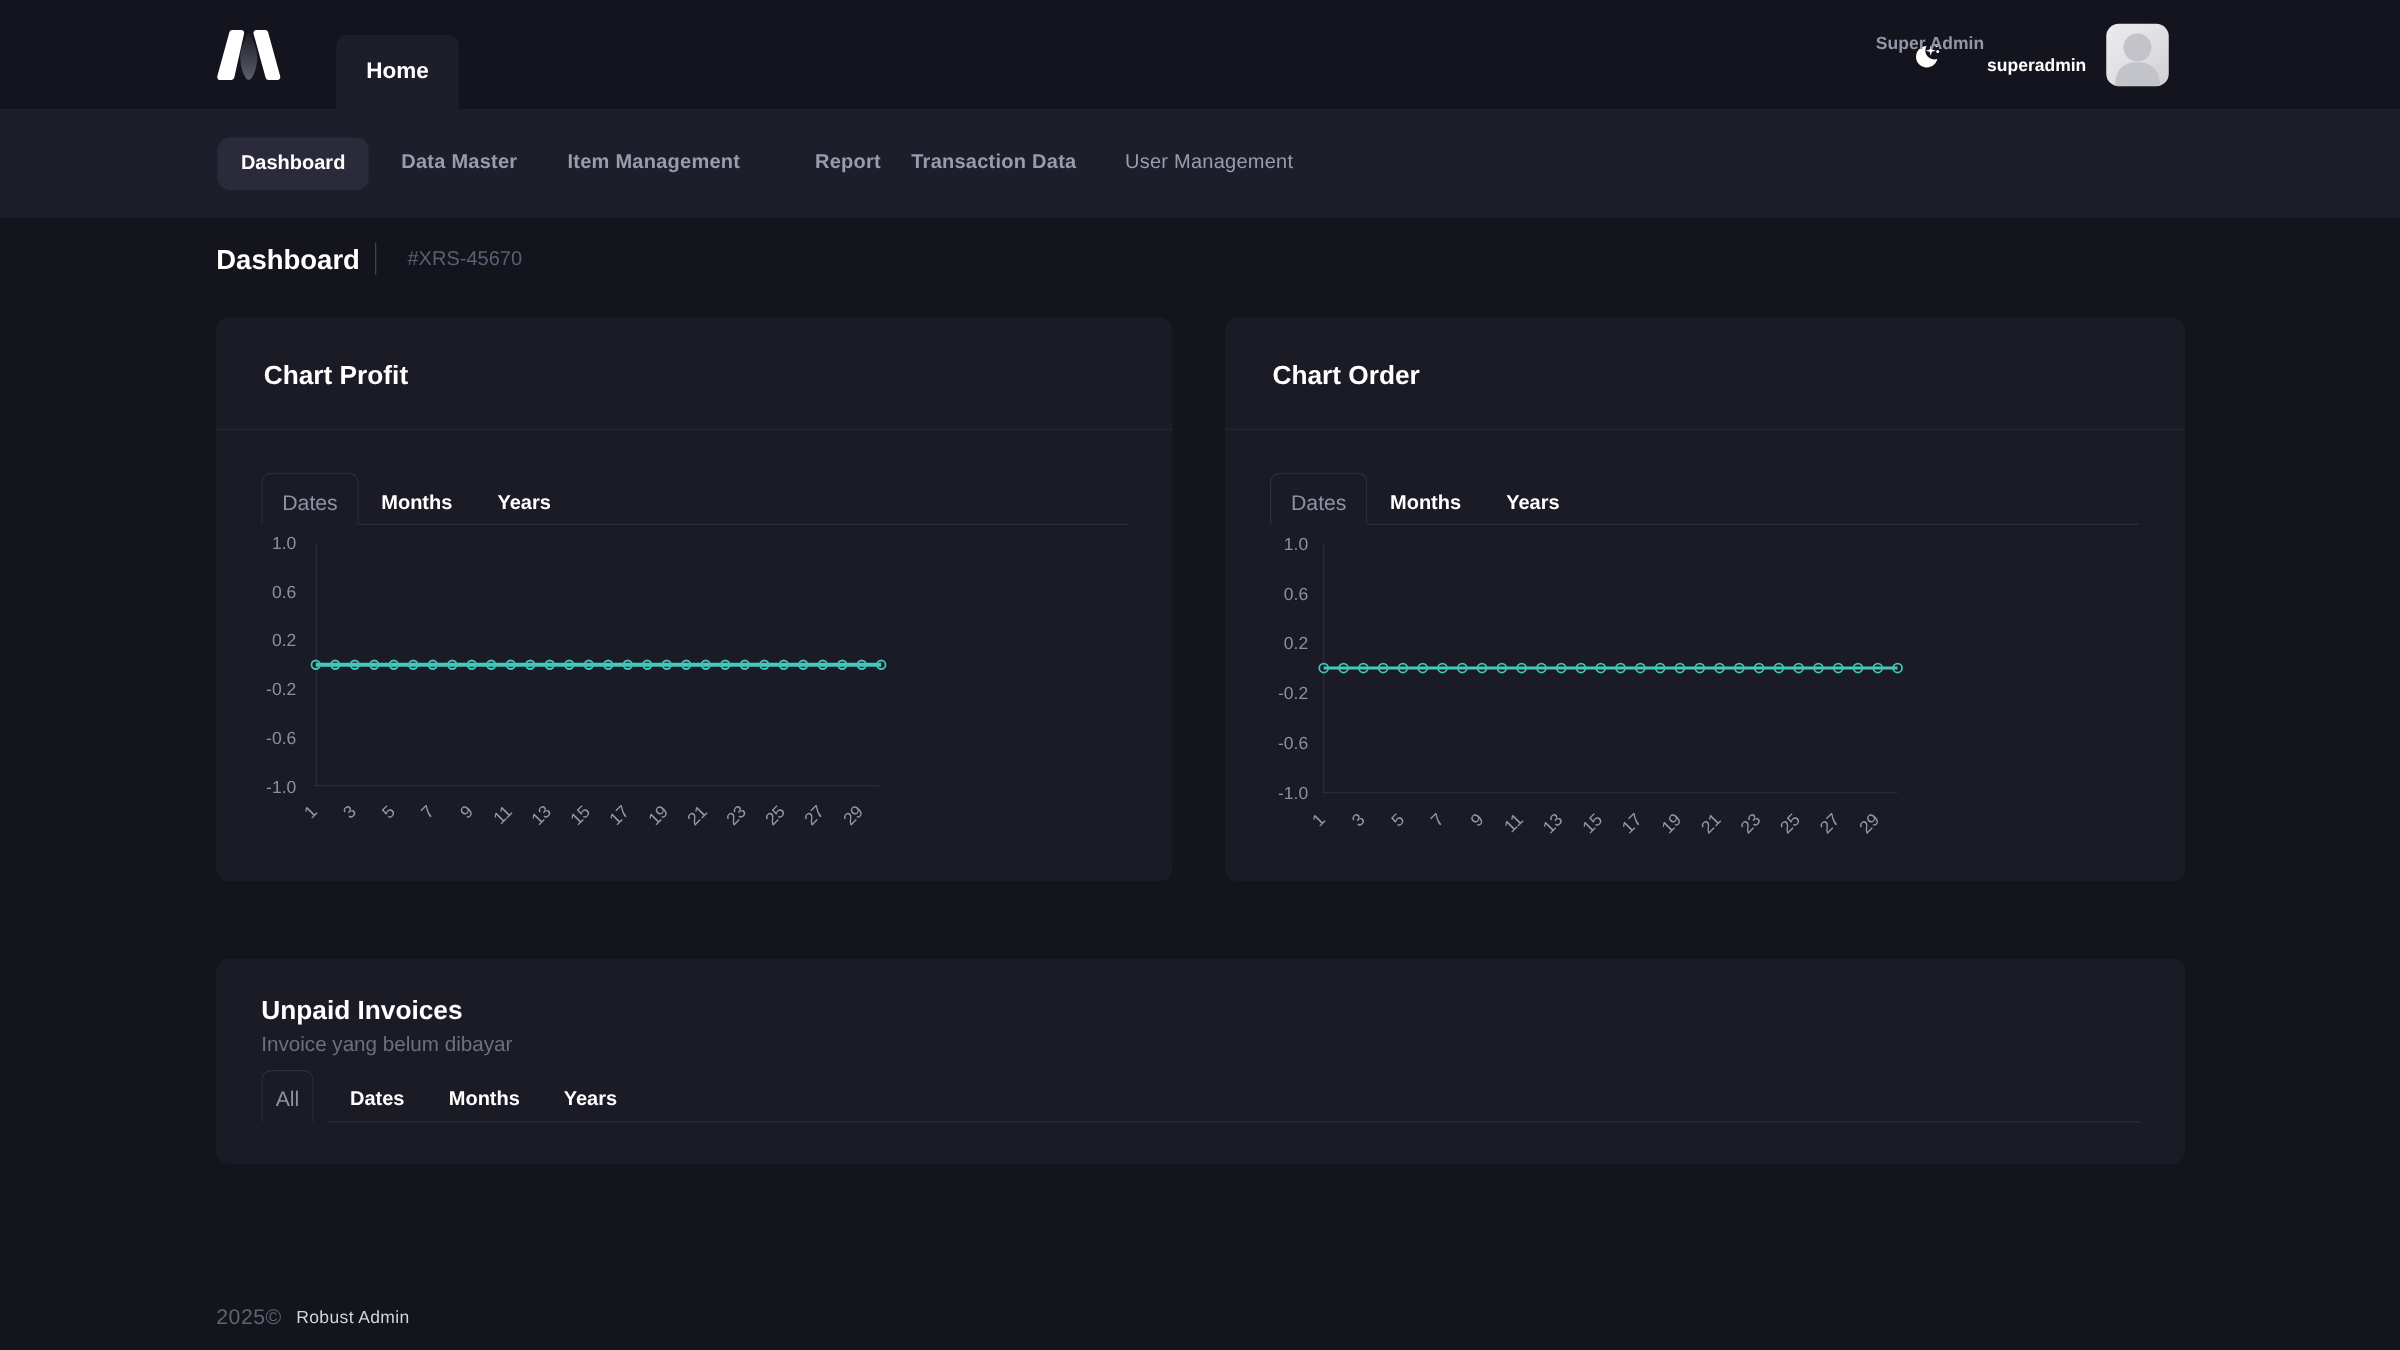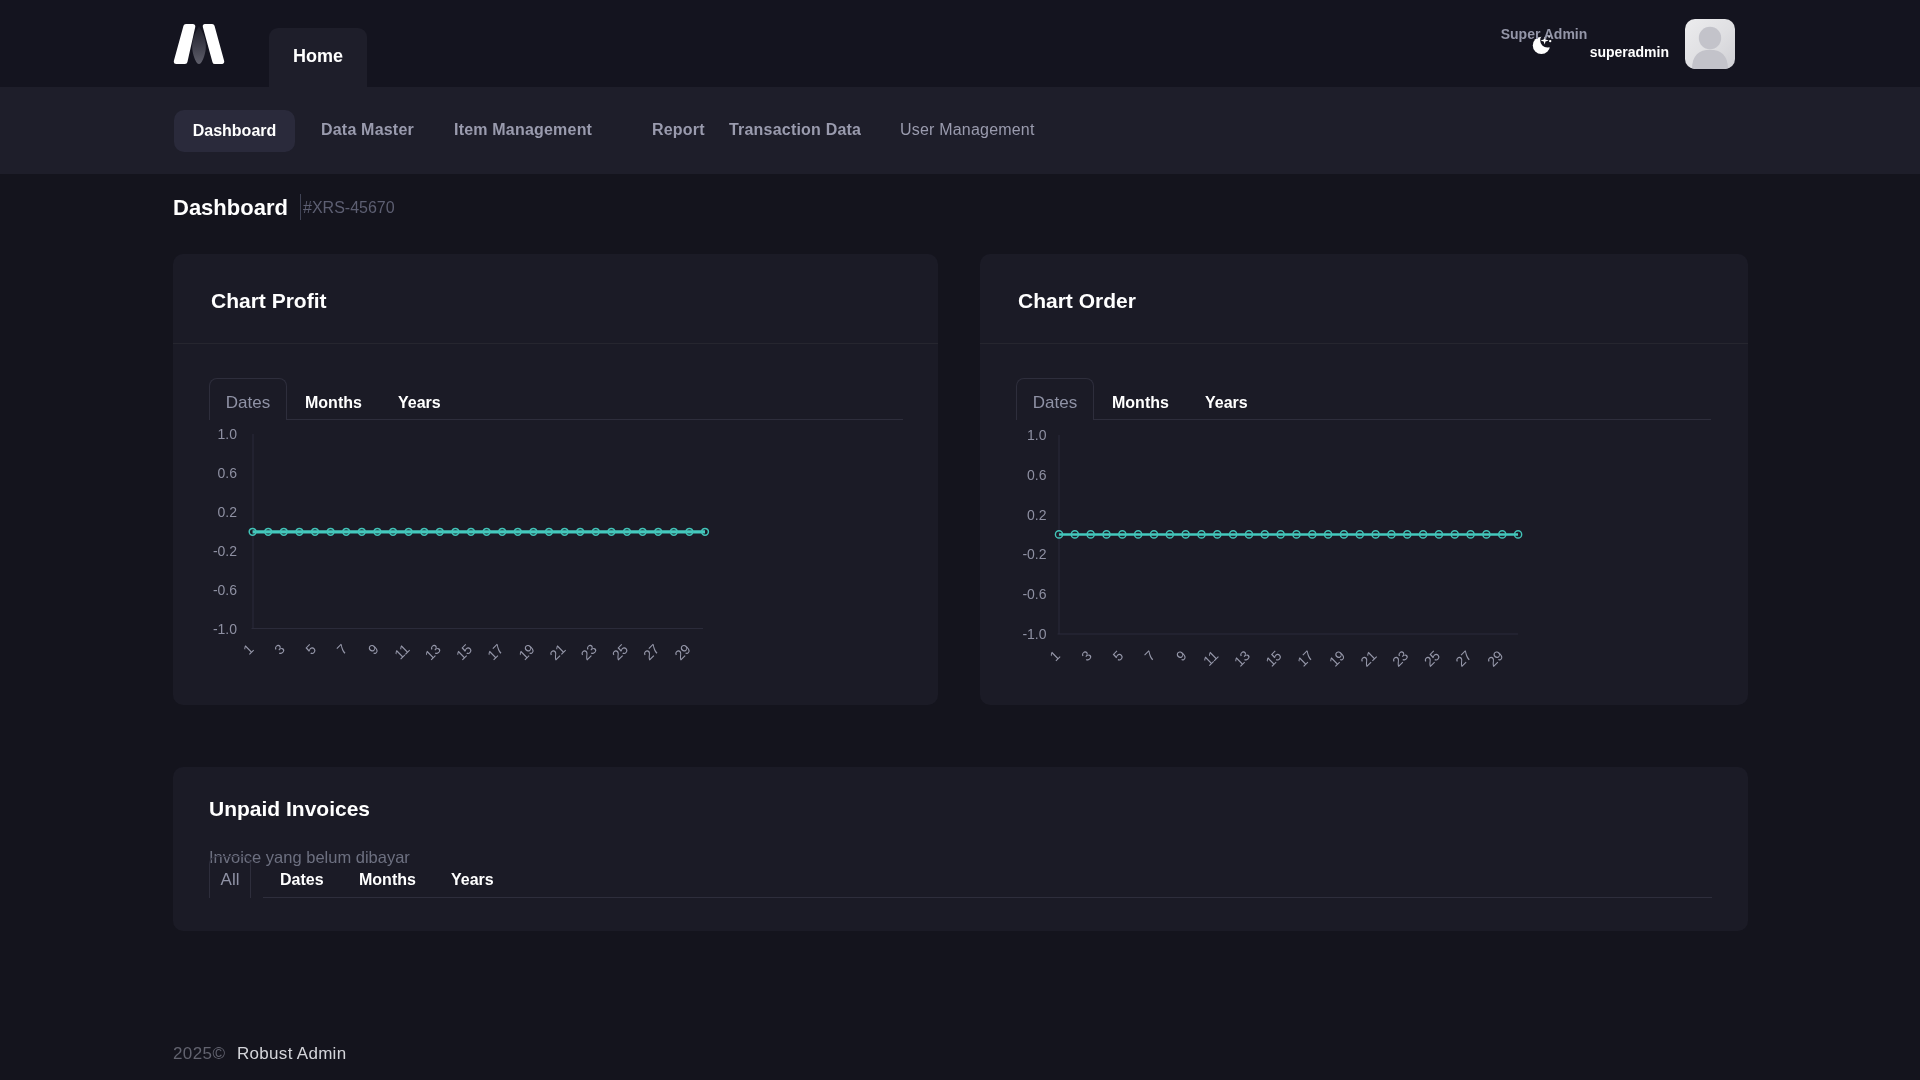--- a/index.html
+++ b/index.html
@@ -58,21 +58,21 @@
 <div class="abs" style="left:0;top:87px;width:1920px;height:87px;background:#1e1e2a;"></div>
 <div class="abs" style="left:174px;top:110px;width:121px;height:42px;background:#2a2a3b;border-radius:10px;color:#fff;font-size:16px;font-weight:700;text-align:center;line-height:42px;">Dashboard</div>
 <div class="abs nav-i" style="left:321px;top:107px;height:45px;line-height:45px;color:#9a9bae;font-size:16px;font-weight:700;letter-spacing:0.2px;">Data Master</div>
 <div class="abs nav-i" style="left:454px;top:107px;height:45px;line-height:45px;color:#9a9bae;font-size:16px;font-weight:700;letter-spacing:0.2px;">Item Management</div>
 <div class="abs nav-i" style="left:635px;top:107px;height:45px;line-height:45px;color:#9a9bae;font-size:16px;font-weight:700;letter-spacing:0.2px;margin-left:17px;">Report</div>
 <div class="abs nav-i" style="left:729px;top:107px;height:45px;line-height:45px;color:#9a9bae;font-size:16px;font-weight:700;letter-spacing:0.2px;">Transaction Data</div>
 <div class="abs nav-i" style="left:900px;top:107px;height:45px;line-height:45px;color:#9a9bae;font-size:16px;font-weight:400;letter-spacing:0.2px;">User Management</div>
 
 <div class="abs" style="left:173px;top:196px;color:#ffffff;font-size:22px;font-weight:700;line-height:23px;">Dashboard</div>
 <div class="abs" style="left:300px;top:194px;width:1px;height:26px;background:#3f4254;"></div>
-<div class="abs" style="left:303px;top:199px;color:#5d5f72;font-size:16px;font-weight:500;line-height:18px;">#XRS-45670</div>
+<div class="abs" style="left:326px;top:199px;color:#5d5f72;font-size:16px;font-weight:500;line-height:18px;">#XRS-45670</div>
 
 <div class="abs card" style="left:173px;top:254px;width:765px;height:451px;background:#1b1b26;border-radius:10px;"></div>
 <div class="abs" style="left:211px;top:289px;color:#fff;font-size:21px;font-weight:700;line-height:23px;">Chart Profit</div>
 <div class="abs" style="left:173px;top:343px;width:765px;height:1px;background:#26262f;"></div>
 
 <div class="abs" style="left:209px;top:378px;width:78px;height:42px;border:1px solid #2e2e3c;border-bottom:none;border-radius:8px 8px 0 0;color:#8f92a5;font-size:17px;text-align:center;line-height:48px;">Dates</div>
 <div class="abs" style="left:305px;top:378px;height:42px;line-height:50px;color:#fff;font-size:16px;font-weight:600;">Months</div>
 <div class="abs" style="left:398px;top:378px;height:42px;line-height:50px;color:#fff;font-size:16px;font-weight:600;">Years</div>
 <div class="abs" style="left:287px;top:419px;width:616px;height:1px;background:#2e2e3c;"></div>
 
@@ -206,21 +206,21 @@
       <circle cx="474.75" cy="109.4" r="3.6"></circle>
       <circle cx="490.58" cy="109.4" r="3.6"></circle>
       <circle cx="506.41" cy="109.4" r="3.6"></circle>
       <circle cx="522.24" cy="109.4" r="3.6"></circle>
       <circle cx="538.07" cy="109.4" r="3.6"></circle>
     </g>
 </svg>
 
 <div class="abs card" style="left:173px;top:767px;width:1575px;height:164px;background:#1b1b26;border-radius:10px;"></div>
 <div class="abs" style="left:209px;top:799px;color:#fff;font-size:21px;font-weight:700;line-height:20px;">Unpaid Invoices</div>
-<div class="abs" style="left:209px;top:828px;color:#6d7080;font-size:16.5px;font-weight:400;line-height:17px;margin-top:21px;">Invoice yang belum dibayar</div>
+<div class="abs" style="left:209px;top:828px;color:#6d7080;font-size:16.5px;font-weight:400;line-height:17px;">Invoice yang belum dibayar</div>
 <div class="abs" style="left:209px;top:856px;width:42px;height:42px;border:1px solid #2e2e3c;border-bottom:none;border-radius:8px 8px 0 0;color:#8f92a5;font-size:17px;text-align:center;line-height:46px;">All</div>
 <div class="abs" style="left:280px;top:856px;height:42px;line-height:48px;color:#fff;font-size:16px;font-weight:600;">Dates</div>
 <div class="abs" style="left:359px;top:856px;height:42px;line-height:48px;color:#fff;font-size:16px;font-weight:600;">Months</div>
 <div class="abs" style="left:451px;top:856px;height:42px;line-height:48px;color:#fff;font-size:16px;font-weight:600;">Years</div>
 <div class="abs" style="left:263px;top:897px;width:1449px;height:1px;background:#2e2e3c;"></div>
 
 <div class="abs" style="left:173px;top:1045px;color:#62636f;font-size:17px;font-weight:400;letter-spacing:0.4px;line-height:17px;">2025©</div>
-<div class="abs" style="left:237px;top:1045px;color:#d4d5da;font-size:17px;font-weight:400;letter-spacing:0.3px;line-height:17px;">Robust Admin</div>
+<div class="abs" style="left:237px;top:1045px;color:#d4d5da;font-size:14px;font-weight:400;letter-spacing:0.3px;line-height:17px;">Robust Admin</div>
 
 </body></html>

